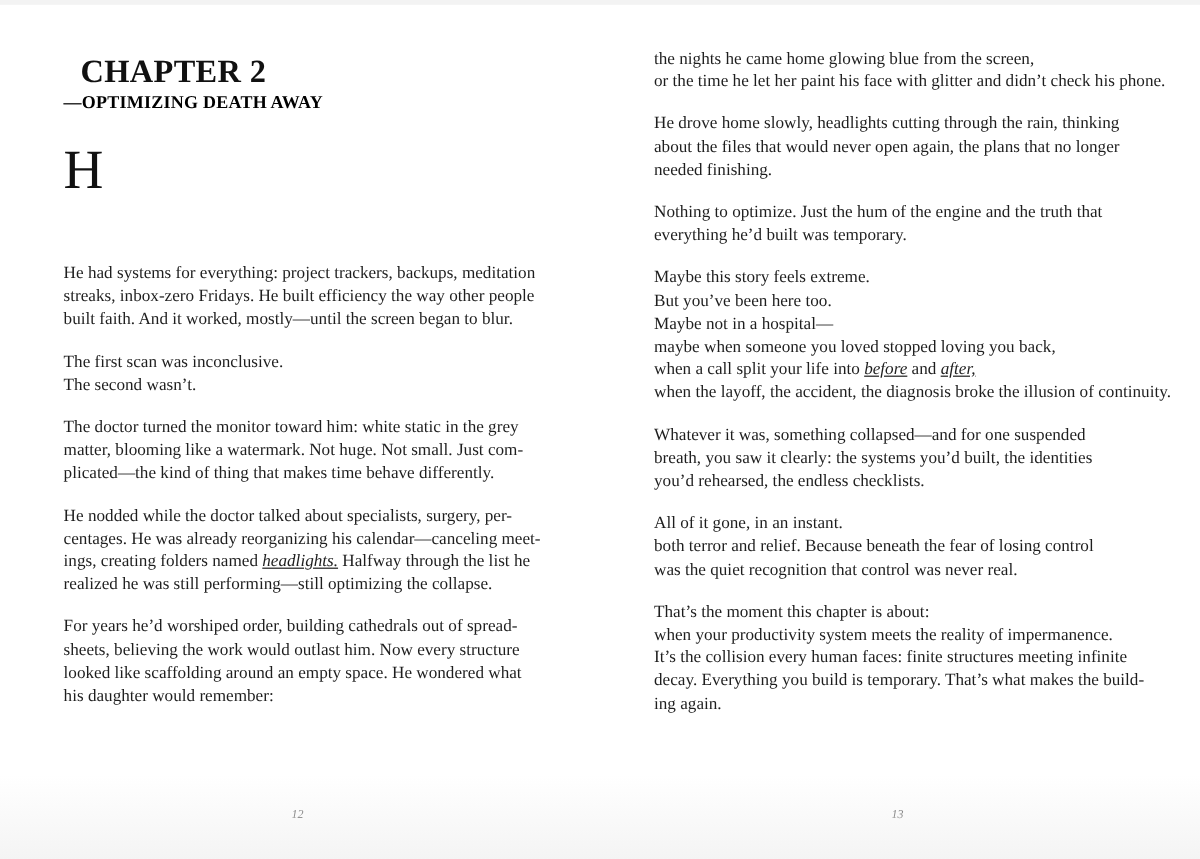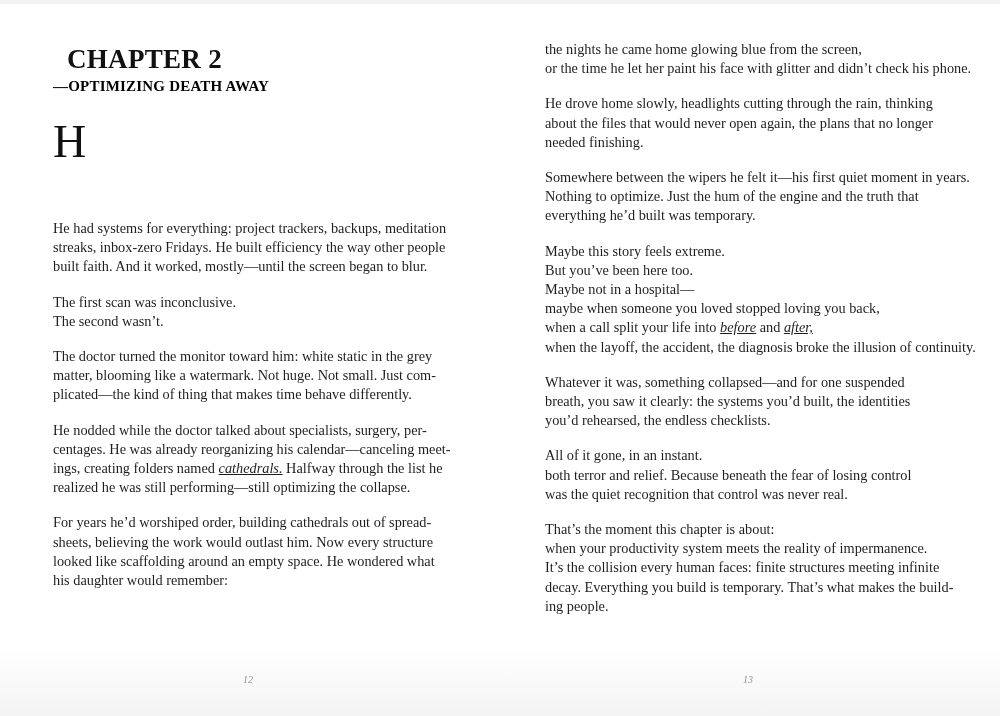--- a/index.html
+++ b/index.html
@@ -68,21 +68,21 @@
         <span class="line">The second wasn’t.</span>
       </p>
       <p class="para">
         <span class="line">The doctor turned the monitor toward him: white static in the grey</span>
         <span class="line">matter, blooming like a watermark. Not huge. Not small. Just com-</span>
         <span class="line">plicated—the kind of thing that makes time behave differently.</span>
       </p>
       <p class="para">
         <span class="line">He nodded while the doctor talked about specialists, surgery, per-</span>
         <span class="line">centages. He was already reorganizing his calendar—canceling meet-</span>
-        <span class="line"><span>ings, creating folders named </span><em>cathedrals.</em><span> Halfway through the list he</span></span>
+        <span class="line"><span>ings, creating folders named </span><em>headlights.</em><span> Halfway through the list he</span></span>
         <span class="line">realized he was still performing—still optimizing the collapse.</span>
       </p>
       <p class="para">
         <span class="line">For years he’d worshiped order, building cathedrals out of spread-</span>
         <span class="line">sheets, believing the work would outlast him. Now every structure</span>
         <span class="line">looked like scaffolding around an empty space. He wondered what</span>
         <span class="line">his daughter would remember:</span>
       </p>
     </div>
 
@@ -94,21 +94,20 @@
       <p class="para">
         <span class="line">the nights he came home glowing blue from the screen,</span>
         <span class="line">or the time he let her paint his face with glitter and didn’t check his phone.</span>
       </p>
       <p class="para">
         <span class="line">He drove home slowly, headlights cutting through the rain, thinking</span>
         <span class="line">about the files that would never open again, the plans that no longer</span>
         <span class="line">needed finishing.</span>
       </p>
       <p class="para">
-        <span class="line">Somewhere between the wipers he felt it—his first quiet moment in years.</span>
         <span class="line">Nothing to optimize. Just the hum of the engine and the truth that</span>
         <span class="line">everything he’d built was temporary.</span>
       </p>
       <p class="para">
         <span class="line">Maybe this story feels extreme.</span>
         <span class="line">But you’ve been here too.</span>
         <span class="line">Maybe not in a hospital—</span>
         <span class="line">maybe when someone you loved stopped loving you back,</span>
         <span class="line"><span>when a call split your life into </span><em>before</em><span> and </span><em>after,</em></span>
         <span class="line">when the layoff, the accident, the diagnosis broke the illusion of continuity.</span>
@@ -121,21 +120,21 @@
       <p class="para">
         <span class="line">All of it gone, in an instant.</span>
         <span class="line">both terror and relief. Because beneath the fear of losing control</span>
         <span class="line">was the quiet recognition that control was never real.</span>
       </p>
       <p class="para">
         <span class="line">That’s the moment this chapter is about:</span>
         <span class="line">when your productivity system meets the reality of impermanence.</span>
         <span class="line">It’s the collision every human faces: finite structures meeting infinite</span>
         <span class="line">decay. Everything you build is temporary. That’s what makes the build-</span>
-        <span class="line">ing people.</span>
+        <span class="line">ing again.</span>
       </p>
     </div>
 
     <div class="page-num" style="left:243px;">13</div>
   </div>
 
   <div class="bottom-shade"></div>
 </div>
 
 </body></html>

